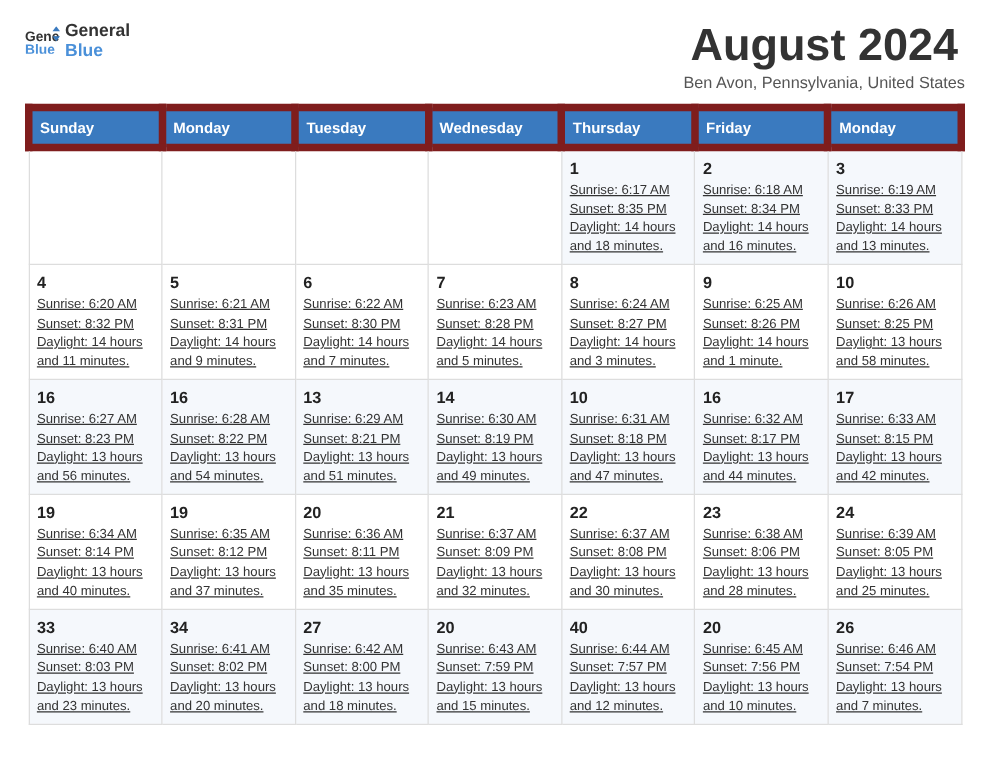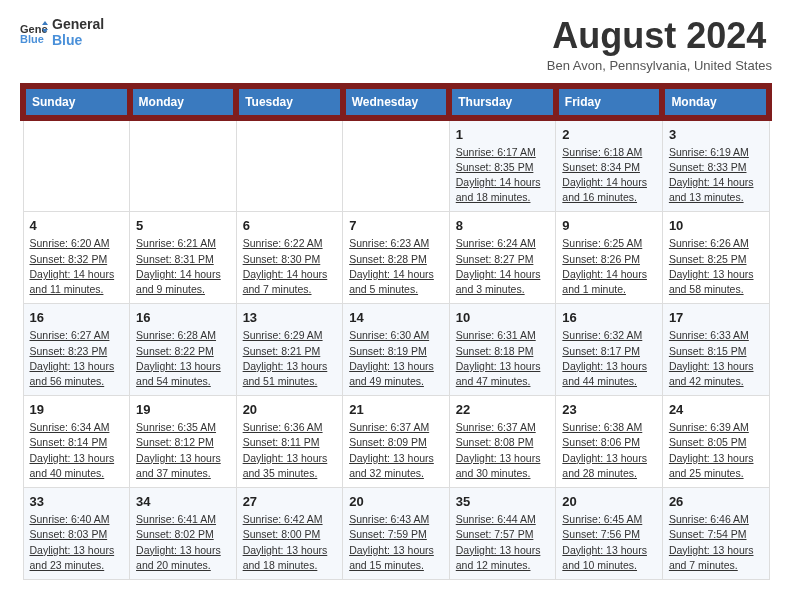--- a/index.html
+++ b/index.html
@@ -234,21 +234,21 @@
         </td>
         <td>
           <span class="day-num">27</span>
           <div class="day-info">Sunrise: 6:42 AM<br>Sunset: 8:00 PM<br>Daylight: 13 hours<br>and 18 minutes.</div>
         </td>
         <td>
           <span class="day-num">20</span>
           <div class="day-info">Sunrise: 6:43 AM<br>Sunset: 7:59 PM<br>Daylight: 13 hours<br>and 15 minutes.</div>
         </td>
         <td>
-          <span class="day-num">35</span>
+          <span class="day-num">40</span>
           <div class="day-info">Sunrise: 6:44 AM<br>Sunset: 7:57 PM<br>Daylight: 13 hours<br>and 12 minutes.</div>
         </td>
         <td>
           <span class="day-num">20</span>
           <div class="day-info">Sunrise: 6:45 AM<br>Sunset: 7:56 PM<br>Daylight: 13 hours<br>and 10 minutes.</div>
         </td>
         <td>
           <span class="day-num">26</span>
           <div class="day-info">Sunrise: 6:46 AM<br>Sunset: 7:54 PM<br>Daylight: 13 hours<br>and 7 minutes.</div>
         </td>

